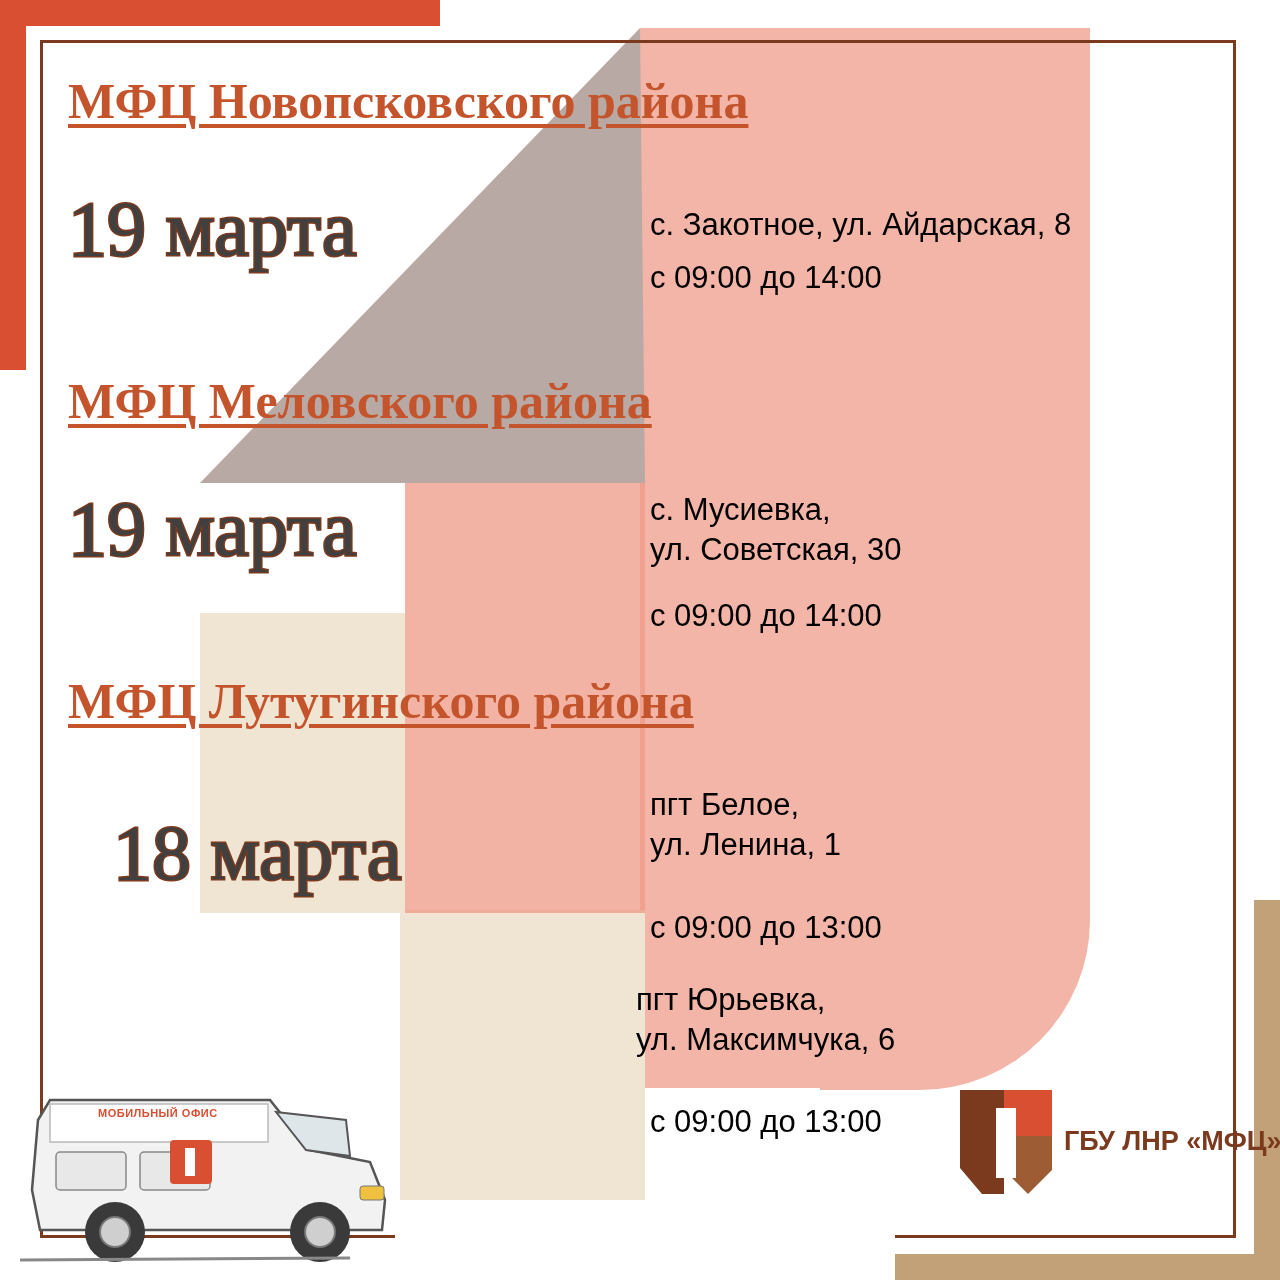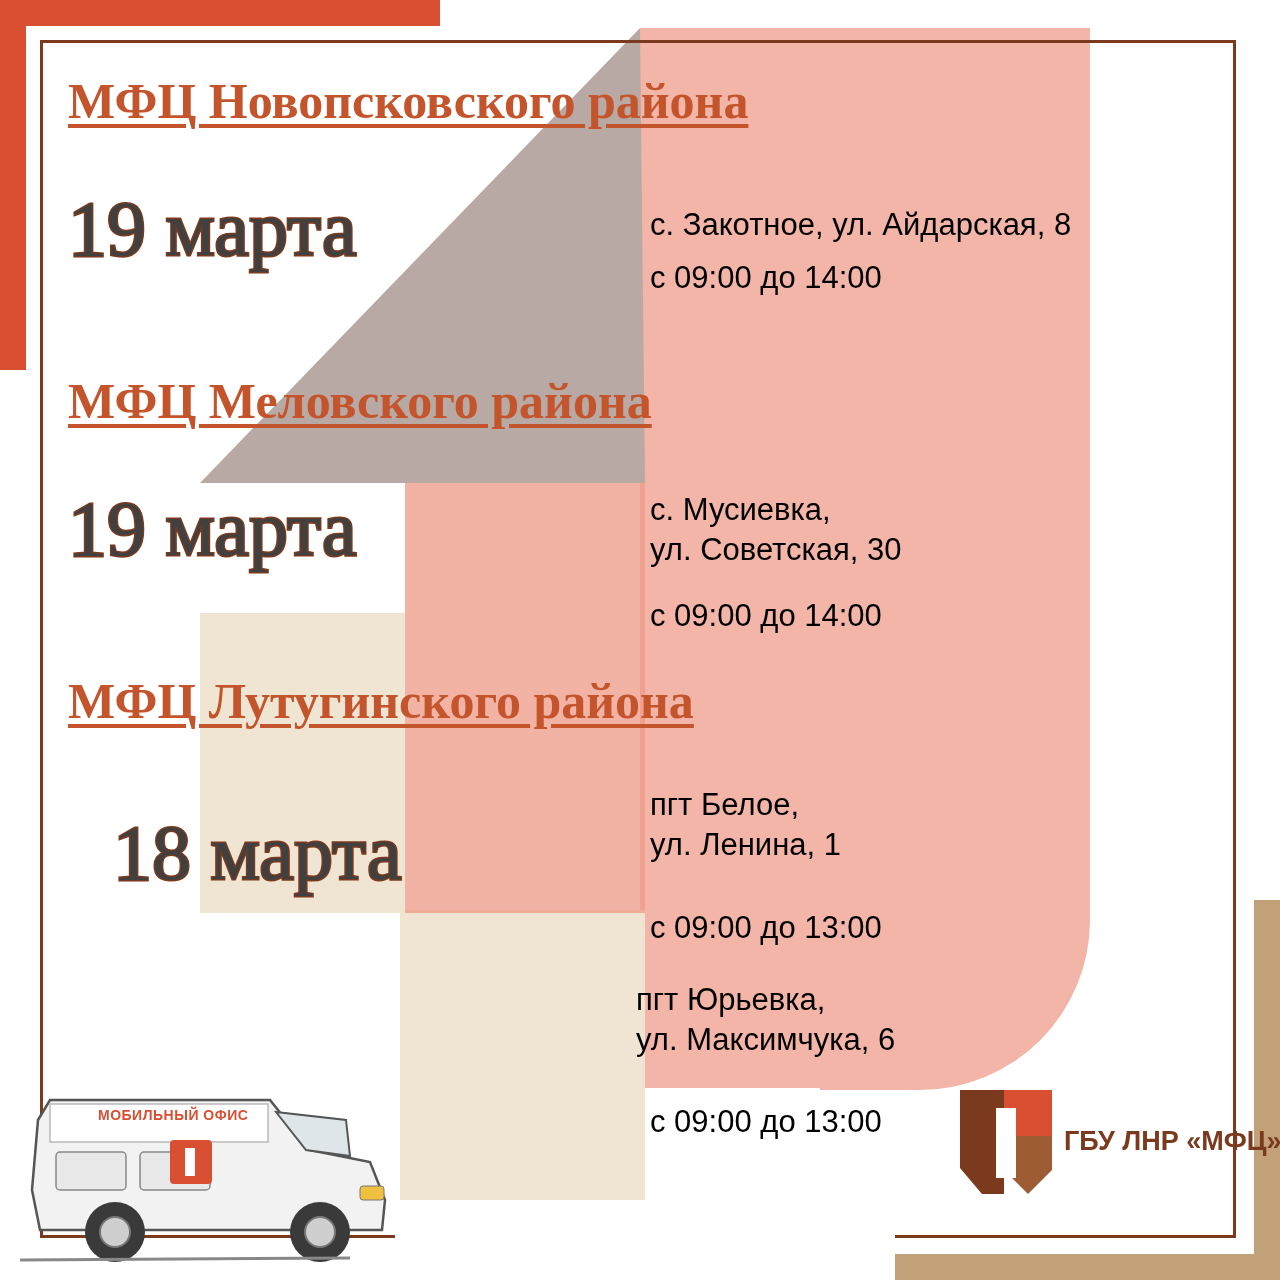--- a/index.html
+++ b/index.html
@@ -184,21 +184,21 @@
 
   
   .van {
     position: absolute;
     left: 20px; top: 1090px;
     width: 390px; height: 190px;
   }
   .van-label {
     position: absolute;
     left: 78px; top: 17px;
-    font-size: 14px;
+    font-size: 11px;
     font-weight: bold;
     color: #d94f32;
     letter-spacing: 0.5px;
   }
 </style>
 </head>
 <body>
 
 <div class="poster">
 

